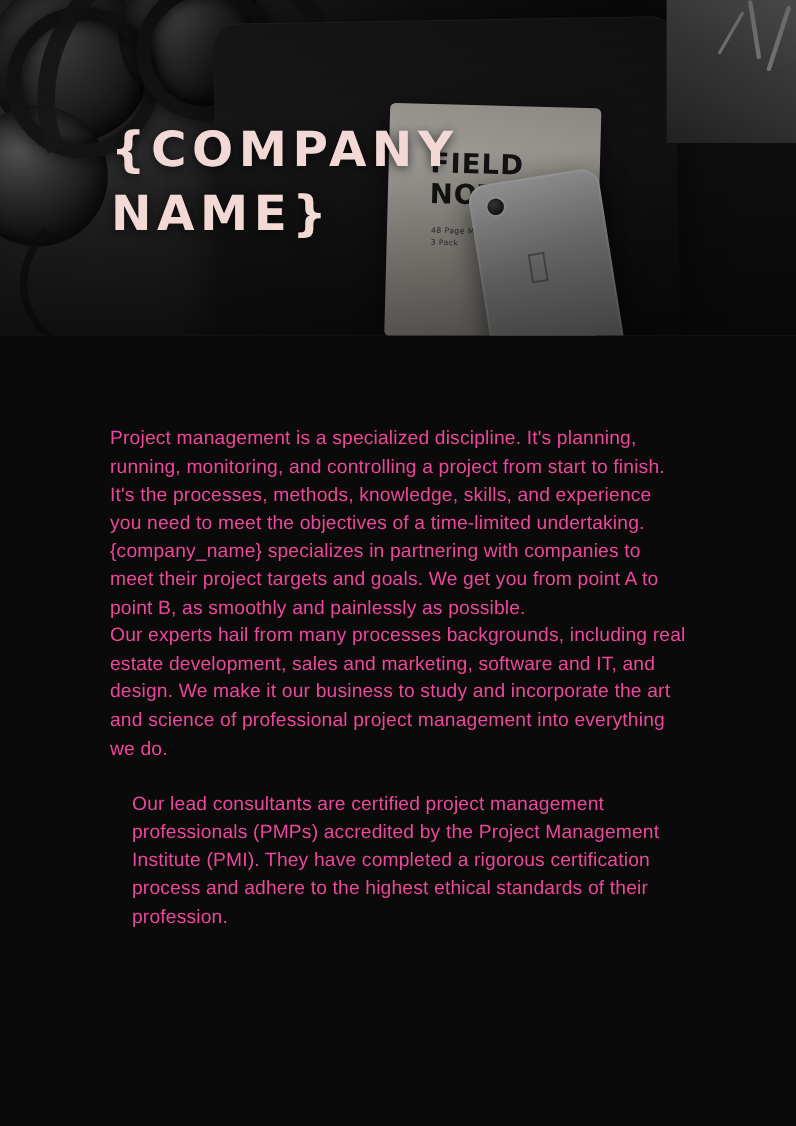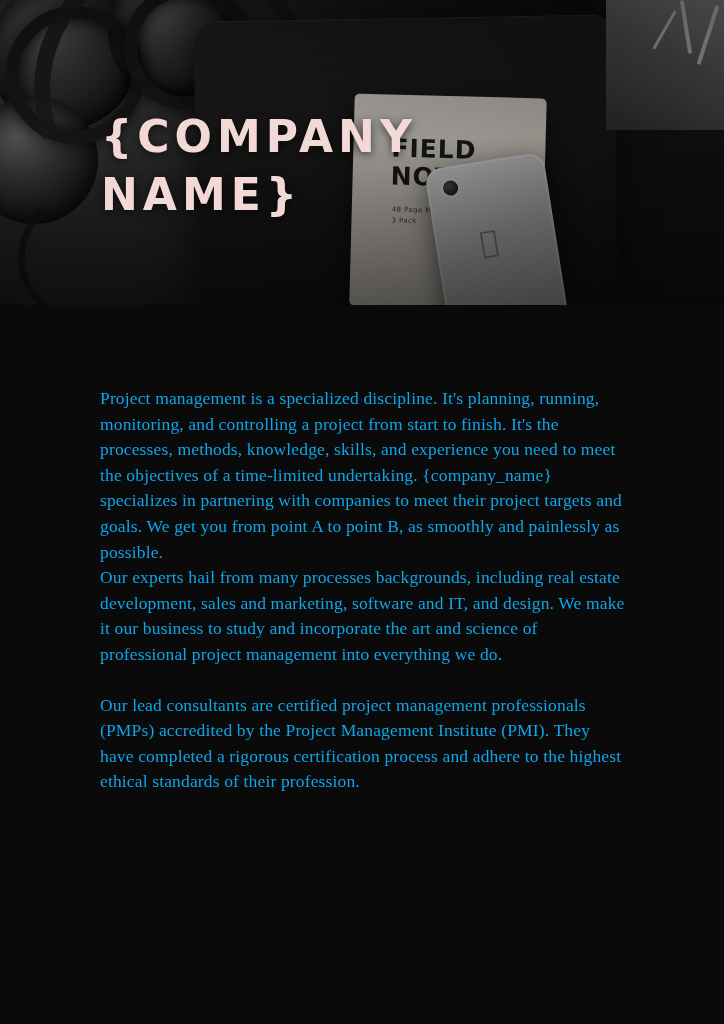--- a/index.html
+++ b/index.html
@@ -182,28 +182,28 @@
     top: 305px;
     width: 724px;
     bottom: 0;
     background: #0a0a0a;
   }
   .body-text {
     position: absolute;
     left: 100px;
     top: 81px;
     width: 525px;
-    color: #0ea5e9;
-    font-family: Liberation Serif, serif;
+    color: #ec4899;
+    font-family: Liberation Sans, sans-serif;
     font-size: 17.5px;
     line-height: 25.6px;
     letter-spacing: .15px;
   }
   .body-text p { margin: 0; }
-  .body-text p.gap { margin-top: 25px; }
+  .body-text p.gap { margin-top: 25px; margin-left: 20px; }
 </style>
 </head>
 <body>
 
 <div class="page">
 
   <div class="hero">
     <div class="hero-photo">
 
       <div class="hp-ear a"></div>

